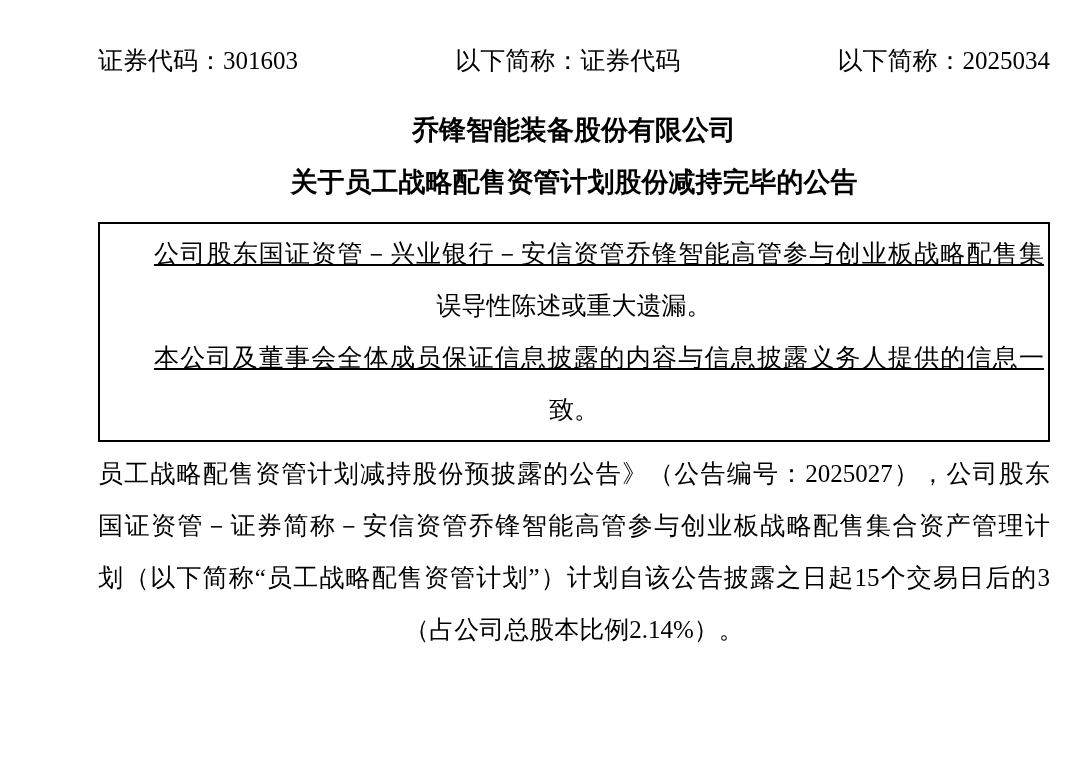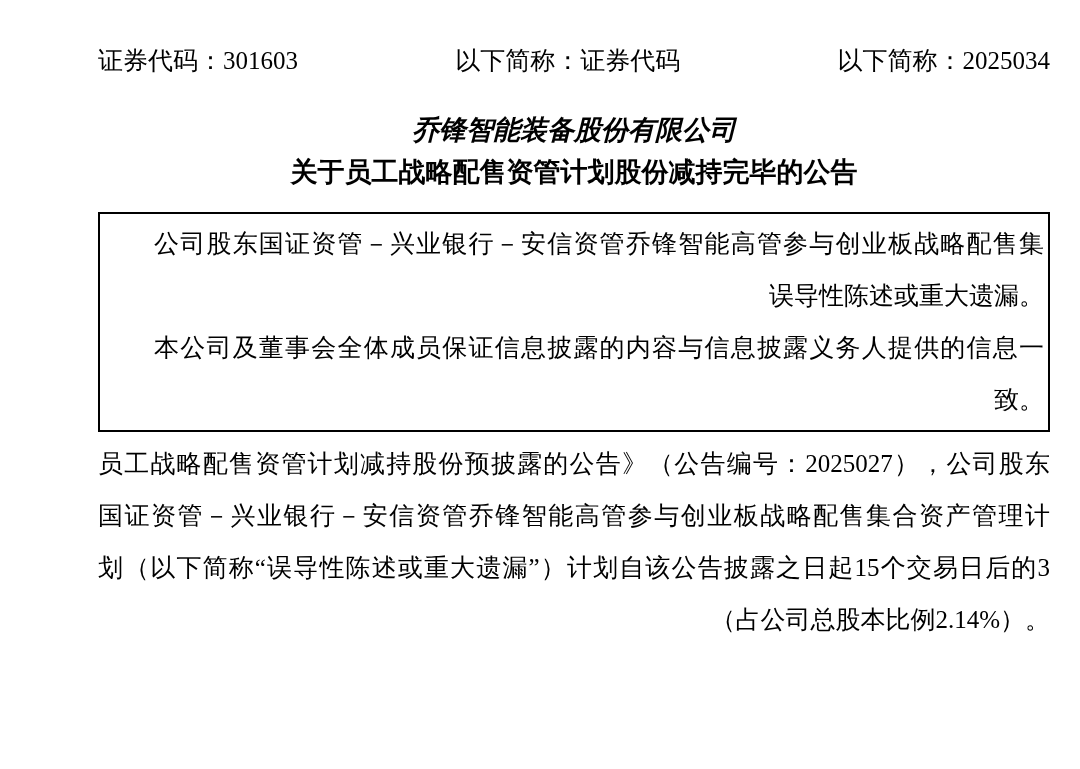--- a/index.html
+++ b/index.html
@@ -29,47 +29,47 @@
     font-size: 25px;
     line-height: 30px;
     white-space: nowrap;
   }
   .title-company {
     margin-top: 38px;
     text-align: center;
     font-weight: 700;
     font-size: 27px;
     line-height: 32px;
-    font-style: italic;
   }
   .title-subject {
-    margin-top: 10px;
+    margin-top: 20px;
     text-align: center;
     font-weight: 700;
     font-size: 27px;
     line-height: 32px;
   }
   .disclaimer-box {
     margin-top: 24px;
     border: 2px solid #000000;
     padding: 4px 4px;
   }
   .line {
     font-size: 25px;
     line-height: 52px;
     height: 52px;
     overflow: hidden;
-    text-align: right;
+    text-align: center;
   }
   .line.fill {
     text-align: justify;
     text-align-last: justify;
   }
   .line.indent {
     text-indent: 2em;
+    text-decoration: underline;
   }
   .body-text {
     margin-top: 6px;
   }
 </style>
 </head>
 <body>
 
 <div class="page">
   <div class="doc">
@@ -85,19 +85,19 @@
 
     <div class="disclaimer-box">
       <div class="line fill indent">公司股东国证资管－兴业银行－安信资管乔锋智能高管参与创业板战略配售集</div>
       <div class="line">误导性陈述或重大遗漏。</div>
       <div class="line fill indent">本公司及董事会全体成员保证信息披露的内容与信息披露义务人提供的信息一</div>
       <div class="line">致。</div>
     </div>
 
     <div class="body-text">
       <div class="line fill">员工战略配售资管计划减持股份预披露的公告》（公告编号：2025027），公司股东</div>
-      <div class="line fill">国证资管－兴业银行－安信资管乔锋智能高管参与创业板战略配售集合资产管理计</div>
-      <div class="line fill">划（以下简称“误导性陈述或重大遗漏”）计划自该公告披露之日起15个交易日后的3</div>
+      <div class="line fill">国证资管－证券简称－安信资管乔锋智能高管参与创业板战略配售集合资产管理计</div>
+      <div class="line fill">划（以下简称“员工战略配售资管计划”）计划自该公告披露之日起15个交易日后的3</div>
       <div class="line">（占公司总股本比例2.14%）。</div>
     </div>
 
   </div>
 </div>
 
 </body></html>

